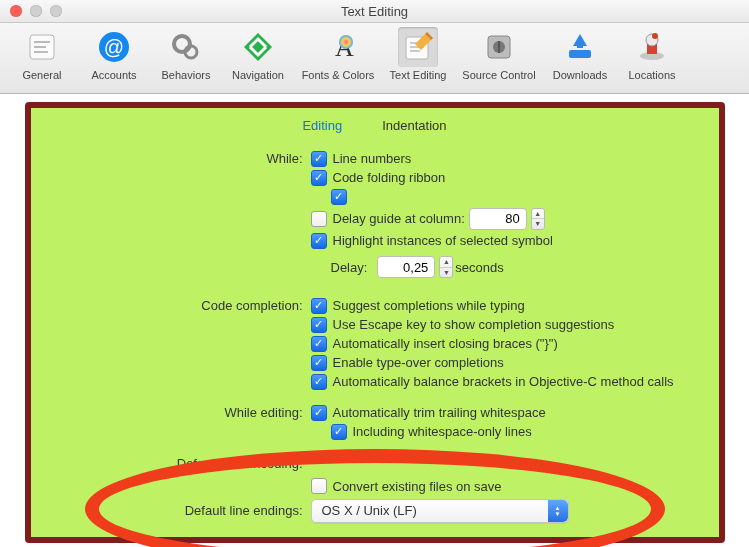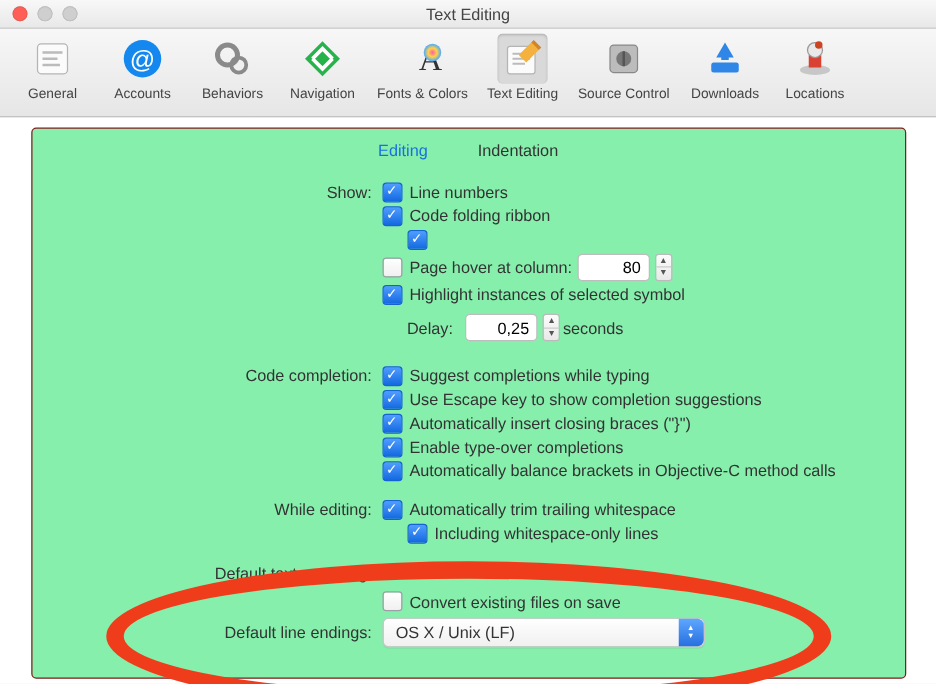--- a/index.html
+++ b/index.html
@@ -76,22 +76,22 @@
     position: absolute;
     top: 94px; bottom: 0; left: 0; right: 0;
     background: #fff;
     display: flex;
     justify-content: center;
     padding-top: 4px;
     box-sizing: border-box;
   }
   .panel {
     width: 700px;
-    background: #86efac;
-    border: 1px solid #7f1d1d;
+    background: #bef264;
+    border: 6px solid #7f1d1d;
     border-radius: 4px;
     margin: 4px 0;
     position: relative;
     box-sizing: border-box;
     overflow: hidden;
   }
   .subtabs {
     display: flex;
     justify-content: center;
     gap: 40px;
@@ -344,38 +344,38 @@
   <div class="panel">
 
     <div class="subtabs">
       <span class="subtab active">Editing</span>
       <span class="subtab">Indentation</span>
     </div>
 
     <div class="form">
 
       <div class="row">
-        <div class="label">Show:</div>
+        <div class="label">While:</div>
         <span class="checkbox checked"></span>
         <span class="field-text">Line numbers</span>
       </div>
       <div class="row">
         <div class="label"></div>
         <span class="checkbox checked"></span>
         <span class="field-text">Code folding ribbon</span>
       </div>
       <div class="row">
         <div class="label"></div>
         <span class="indent1"></span>
         <span class="checkbox checked"></span>
       </div>
       <div class="row">
         <div class="label"></div>
         <span class="checkbox"></span>
-        <span class="field-text">Page hover at column:</span>
+        <span class="field-text">Delay guide at column:</span>
         <input class="numbox" value="80" style="">
         <span class="stepper">
             <span>▲</span>
             <span>▼</span>
           </span>
       </div>
       <div class="row">
         <div class="label"></div>
         <span class="checkbox checked"></span>
         <span class="field-text">Highlight instances of selected symbol</span>

